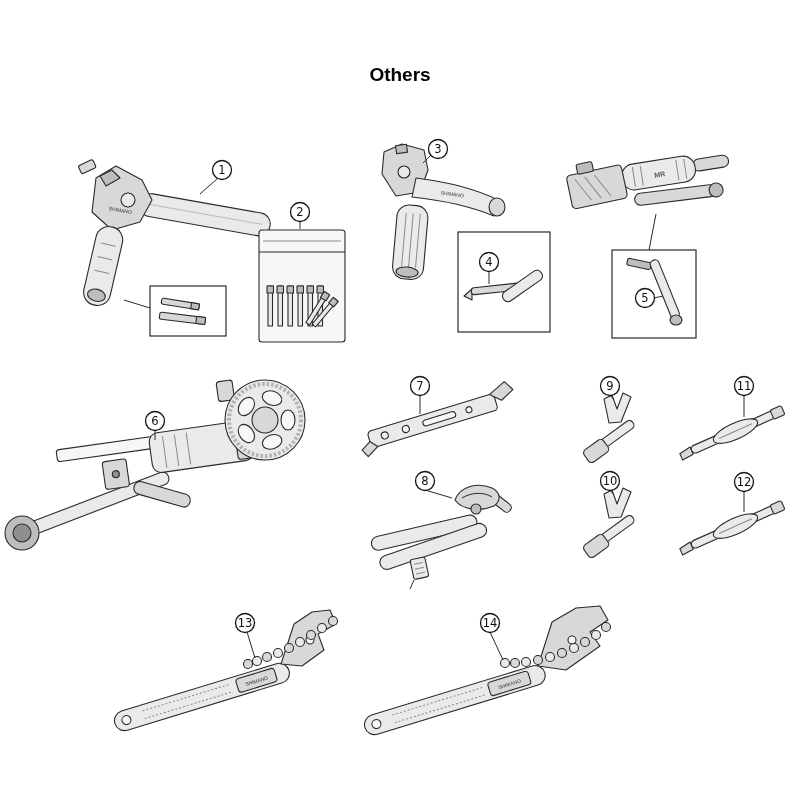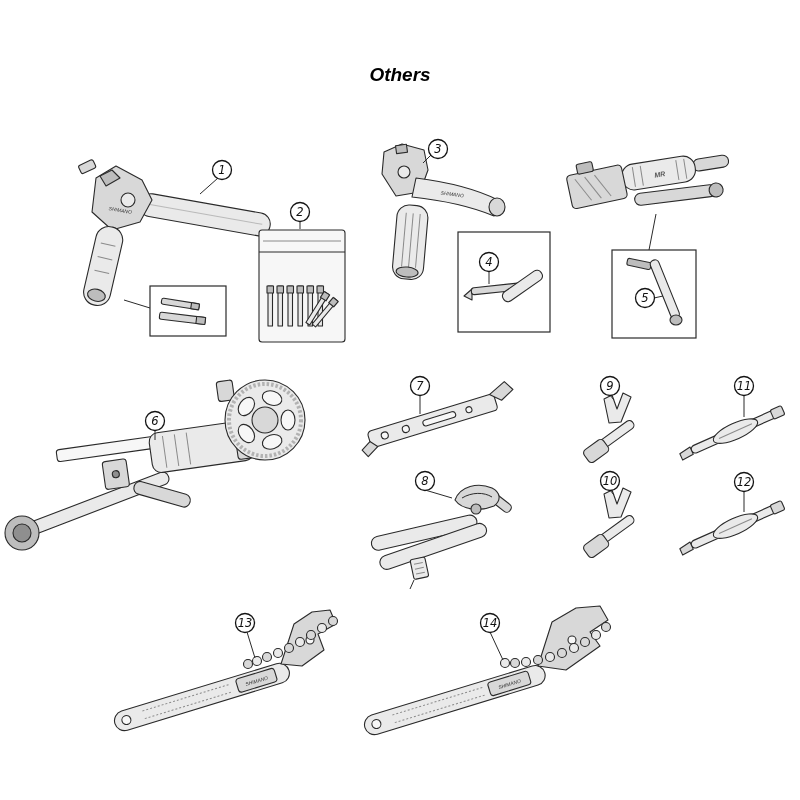--- a/index.html
+++ b/index.html
@@ -1,17 +1,17 @@
 <!DOCTYPE html>
 <html><head>
 <meta charset="utf-8">
 <style>
   html,body{margin:0;padding:0;background:#fff;}
   .page{position:relative;width:800px;height:800px;background:#ffffff;overflow:hidden;
-        font-family:"Liberation Sans",sans-serif;font-style:italic;}
+        font-family:"Liberation Sans",sans-serif;}
   .title{position:absolute;top:64px;left:0;width:100%;text-align:center;
          font-family:"Liberation Sans",sans-serif;font-weight:bold;font-size:19px;color:#000;}
   svg{position:absolute;top:0;left:0;display:block;}
   .o{stroke:#2a2a2a;stroke-width:1.1;stroke-linejoin:round;stroke-linecap:round;}
   .f0{fill:#f7f7f7}.f1{fill:#eaeaea}.f2{fill:#d8d8d8}.f3{fill:#bdbdbd}.f4{fill:#8f8f8f}
   .ln{stroke:#2a2a2a;stroke-width:1;fill:none;}
   .soft{stroke:#8a8a8a;}
   .inset{fill:#ffffff;stroke:#2a2a2a;stroke-width:1.2;}
   .callout-circle{fill:#ffffff;stroke:#141414;stroke-width:1.3;}
   .callout-num{font-family:"DejaVu Sans",sans-serif;font-size:11.5px;text-anchor:middle;fill:#111;}

